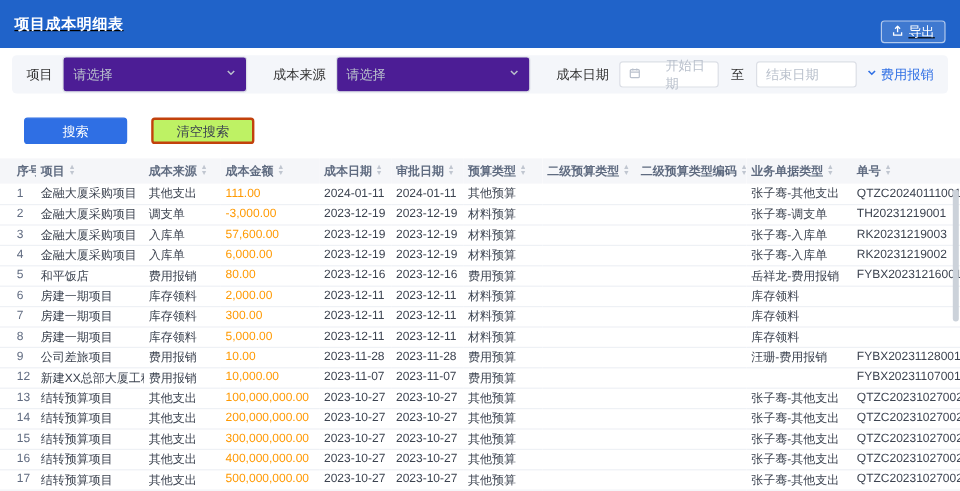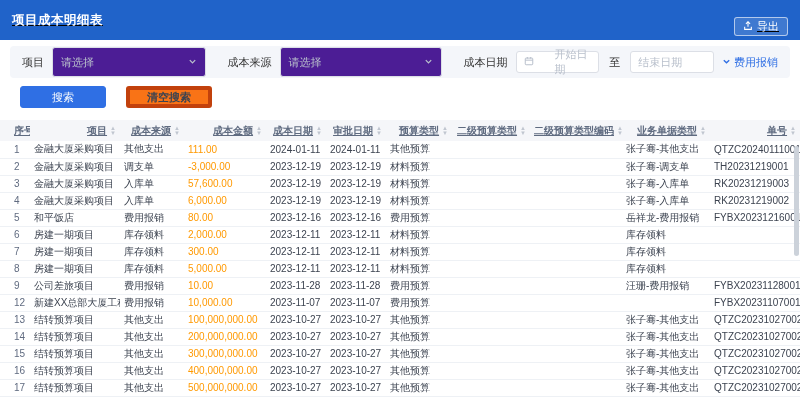--- a/index.html
+++ b/index.html
@@ -23,31 +23,31 @@
   .select{width:178px;height:30px;background:#4c1d95;border:1px solid #dcdfe6;border-radius:3px;
     display:flex;align-items:center;justify-content:space-between;padding:0 8px;
     color:#b9c0cc;font-size:11px;cursor:pointer;}
   .date-box{width:96px;height:22px;background:#fff;border:1px solid #dcdfe6;border-radius:3px;
     display:flex;align-items:center;gap:21px;padding:0 7px;color:#b9c0cc;font-size:11px;cursor:pointer;}
   .to-label{color:#333;margin:0 2px;}
   .expand-link{margin-left:auto;display:flex;align-items:center;gap:3px;
     color:var(--accent,#2f6fe4);font-size:11px;cursor:pointer;white-space:nowrap;}
 
   
-  .actions{display:flex;gap:20px;margin-top:8px;padding-left:10px;}
+  .actions{display:flex;gap:20px;margin-top:20px;padding-left:10px;}
   .btn{width:86px;height:22px;border-radius:3px;font-size:11px;display:flex;
     align-items:center;justify-content:center;cursor:pointer;}
   .btn-primary{background:var(--accent,#2f6fe4);color:#fff;border:1px solid var(--accent,#2f6fe4);}
-  .btn-plain{background:#f97316;color:#3c4350;border:4px solid #c2410c;font-weight:bold;}
+  .btn-plain{background:#bef264;color:#3c4350;border:2px solid #c2410c;}
 
   
   .table-wrap{position:relative;margin-top:6px;}
   table{width:800px;table-layout:fixed;border-collapse:collapse;font-size:10px;}
-  thead th{background:#f5f6f9;height:21px;font-weight:bold;color:#5f6b80;text-align:right;
-    padding:0 4px;white-space:nowrap;overflow:hidden;text-decoration:underline;}
+  thead th{background:#f5f6f9;height:21px;font-weight:bold;color:#5f6b80;text-align:left;
+    padding:0 4px;white-space:nowrap;overflow:hidden;}
   thead th:first-child{padding-left:14px;}
   tbody td{height:17px;border-bottom:1px solid #eef1f5;color:#3c4350;padding:0 4px;
     white-space:nowrap;overflow:hidden;}
   tbody td:first-child{padding-left:14px;color:#606b80;}
   td.amount{color:var(--amount,#ff9900);font-weight:normal;}
   .sort{display:inline-flex;flex-direction:column;margin-left:3px;vertical-align:middle;
     line-height:4.5px;cursor:pointer;}
   .sort i{font-style:normal;font-size:6px;color:#c0c6d0;}
   .scrollbar{position:absolute;right:1px;top:26px;width:5px;height:110px;
     background:#ccd2da;border-radius:3px;cursor:pointer;}

